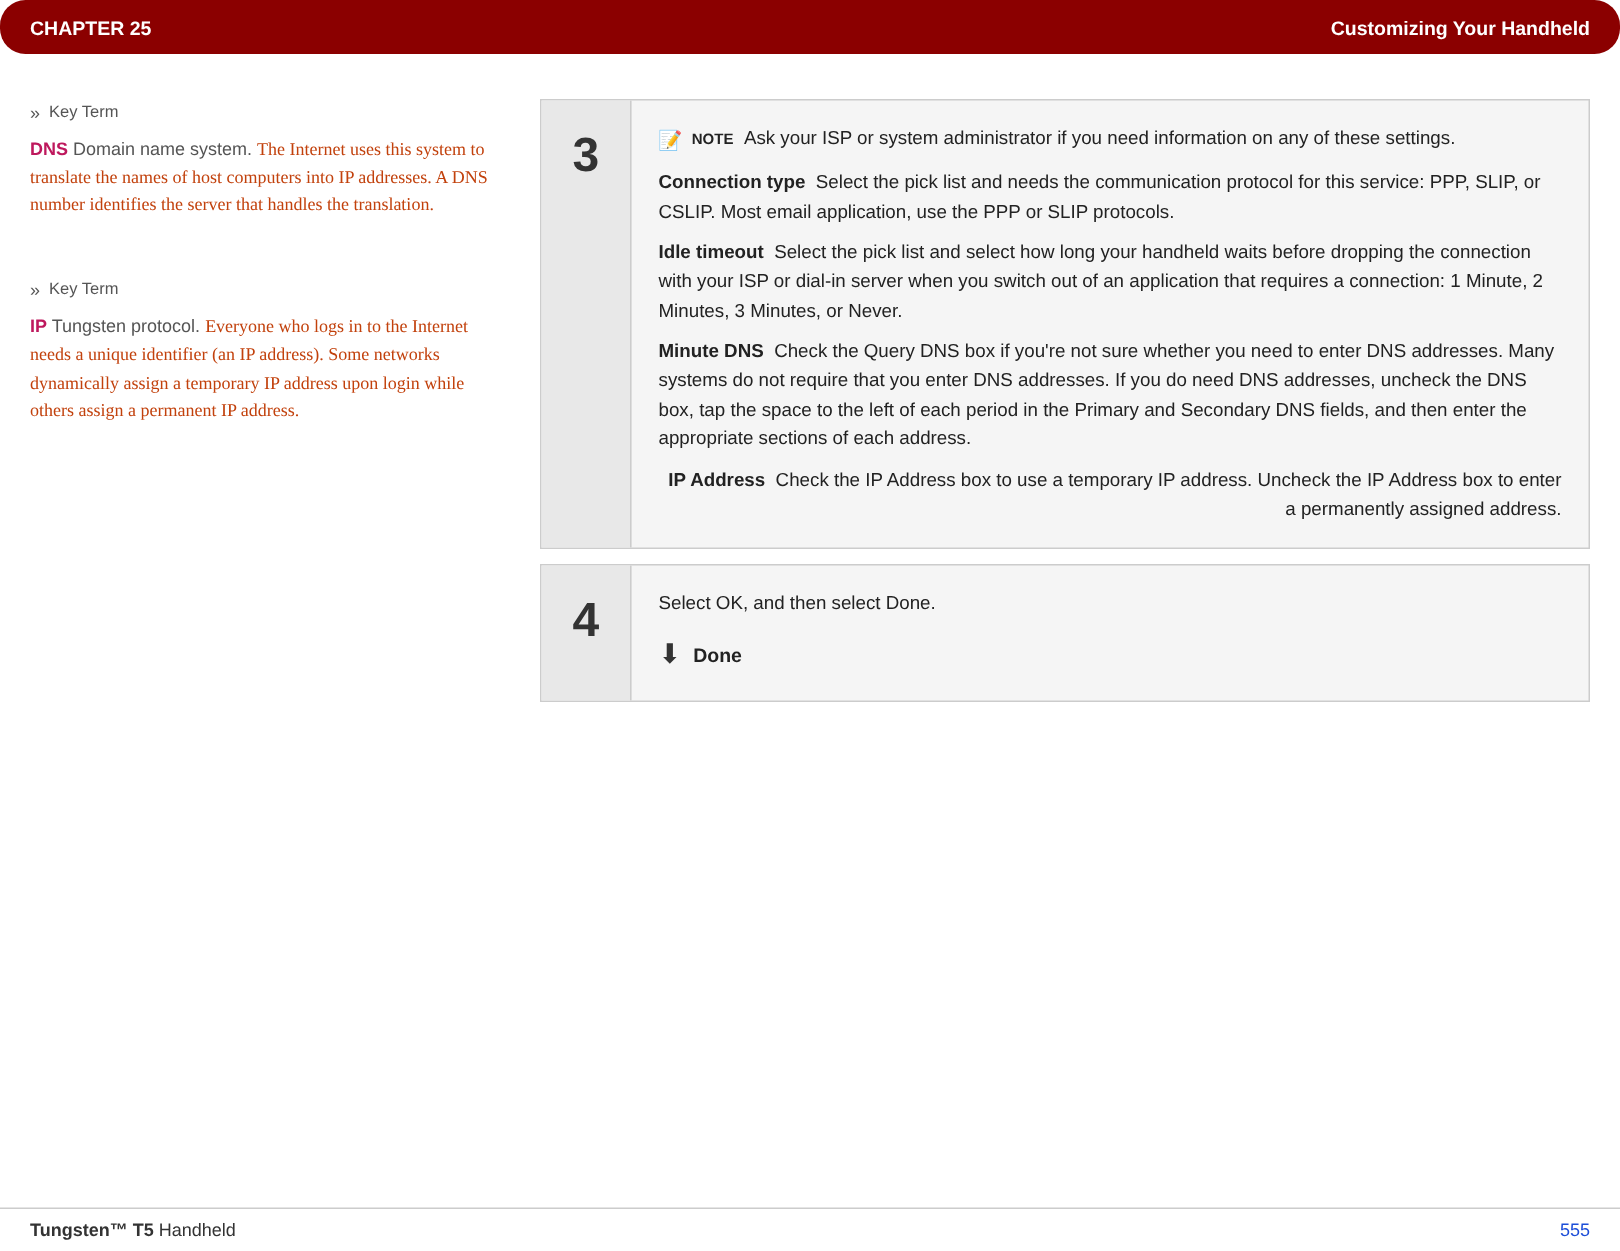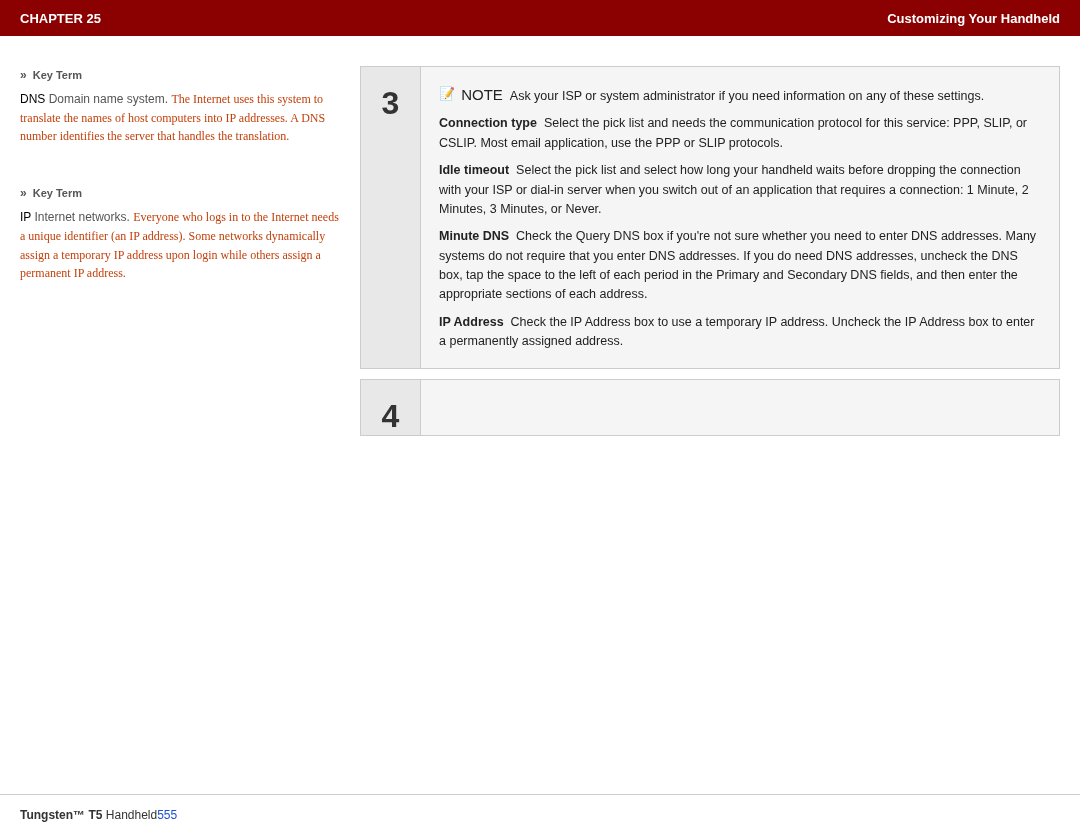--- a/index.html
+++ b/index.html
@@ -12,20 +12,21 @@
       position: relative;
     }
 
     
     #header {
       background: #8B0000;
       height: 36px;
       display: flex;
       align-items: center;
       padding: 0 20px;
+      border-radius: 17px;
     }
     #header .chapter-label {
       color: #ffffff;
       font-size: 13px;
       font-weight: bold;
       width: 320px;
     }
     #header .chapter-title {
       color: #ffffff;
       font-size: 13px;
@@ -49,40 +50,40 @@
       font-size: 12px;
       color: #333;
       line-height: 1.5;
     }
     .key-term-header {
       display: flex;
       align-items: center;
       gap: 6px;
       font-size: 11px;
       color: #555;
-      font-weight: bold;
+      font-weight: normal;
       margin-bottom: 6px;
       text-align: center;
     }
     .key-term-header::before {
       content: '»';
       color: #555;
       font-size: 12px;
     }
     .key-term-block {
       margin-bottom: 20px;
     }
     .key-term-text {
       font-size: 12px;
       color: #555;
       line-height: 1.55;
     }
     .key-term-text .term {
-      color: #000000;
-      font-weight: normal;
+      color: #be185d;
+      font-weight: bold;
     }
     .key-term-text .green-text {
       color: #c2410c;
       font-family: Liberation Serif, serif;
     }
 
     
     #content {
       flex: 1;
     }
@@ -111,36 +112,37 @@
       font-size: 12.5px;
       line-height: 1.55;
       color: #222;
       flex: 1;
     }
     .step-content p {
       margin-bottom: 8px;
     }
     .step-content p:last-child {
       margin-bottom: 0;
+      text-align: right;
     }
     .note-line {
       display: flex;
       gap: 6px;
       margin-bottom: 8px;
       align-items: flex-start;
     }
     .note-icon {
       color: #444;
       font-size: 13px;
       flex-shrink: 0;
       margin-top: 1px;
     }
     .note-label {
-      font-weight: normal;
-      font-size: 15px;
+      font-weight: bold;
+      font-size: 10px;
     }
     .bold-term {
       font-weight: bold;
     }
     .done-line {
       display: flex;
       align-items: center;
       gap: 8px;
       margin-top: 10px;
     }
@@ -152,24 +154,25 @@
       font-weight: bold;
       font-size: 13px;
     }
 
     
     #footer {
       position: absolute;
       bottom: 0;
       left: 0;
       right: 0;
-      height: 40px;
+      height: 29px;
       border-top: 1px solid #ccc;
       display: flex;
       align-items: center;
+      justify-content: space-between;
       padding: 0 20px;
     }
     .footer-left {
       font-size: 12px;
       color: #333;
     }
     .footer-left .brand {
       font-weight: bold;
     }
     .footer-right {
@@ -200,21 +203,21 @@
         <br><br>
       </div>
     </div>
 
     <div class="key-term-block">
       <div class="key-term-header">
         <span>Key Term</span>
       </div>
       <div class="key-term-text">
         <span class="term">IP</span>
-        <span> Internet networks. </span>
+        <span> Tungsten protocol. </span>
         <span class="green-text">Everyone who logs in to the Internet needs a unique identifier (an IP address). Some networks dynamically assign a temporary IP address upon login while others assign a permanent IP address.</span>
       </div>
     </div>
 
   </div>
 
   <div id="content">
 
     <div class="step-box">
       <div class="step-number">
@@ -244,20 +247,27 @@
           <span class="bold-term">IP Address</span>
           &nbsp;<span>Check the IP Address box to use a temporary IP address. Uncheck the IP Address box to enter a permanently assigned address.</span>
         </p>
       </div>
     </div>
 
     <div class="step-box">
       <div class="step-number">
         <span>4</span>
       </div>
+      <div class="step-content">
+        <p>Select OK, and then select Done.</p>
+        <div class="done-line">
+          <span class="done-arrow">⬇</span>
+          <span class="done-text">Done</span>
+        </div>
+      </div>
     </div>
 
   </div>
 </div>
 
 <div id="footer">
   <div class="footer-left">
     <span class="brand">Tungsten™ T5</span>
     <span> Handheld</span>
   </div>

